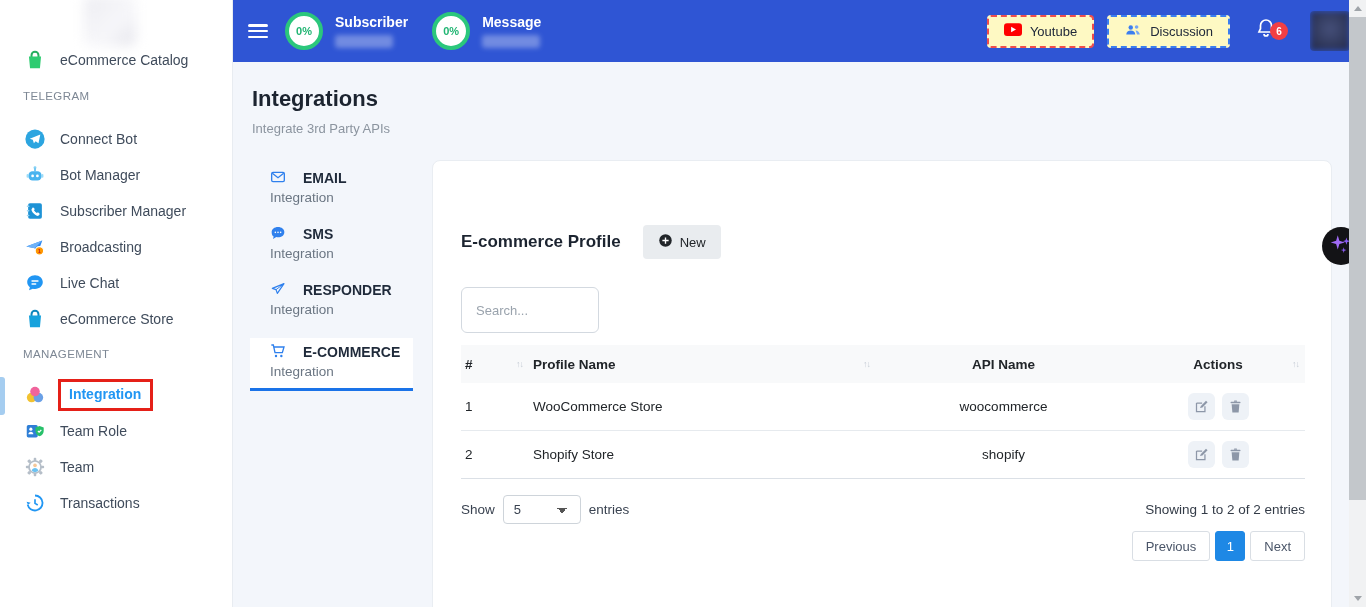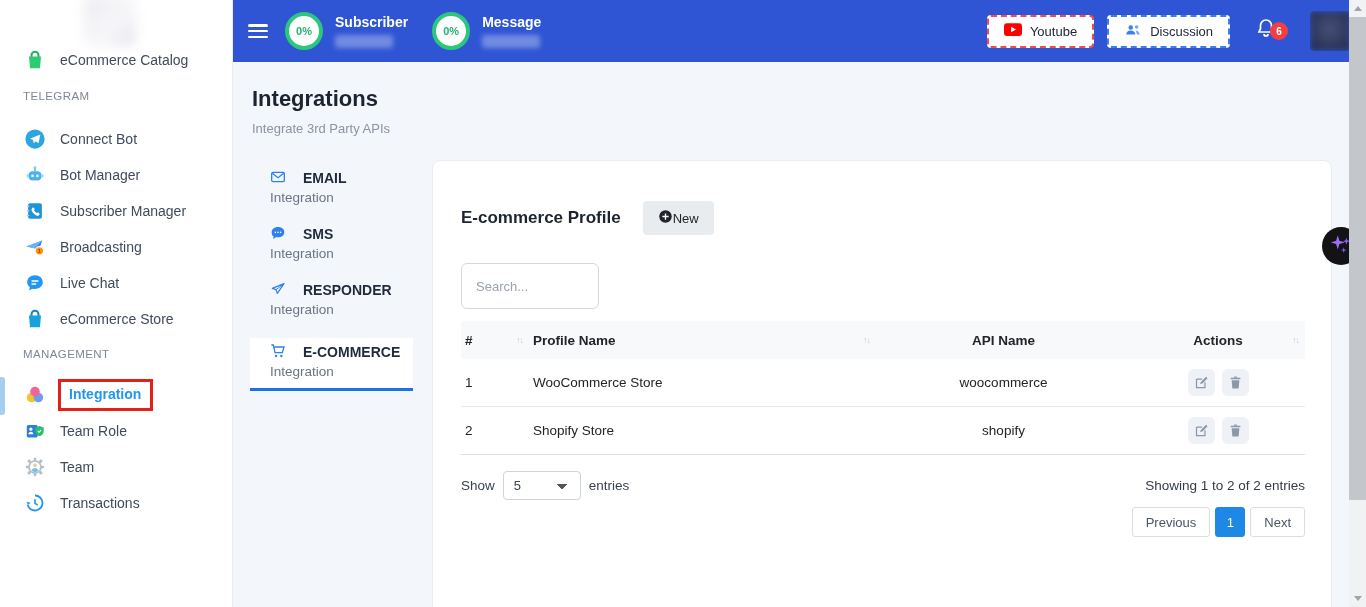--- a/index.html
+++ b/index.html
@@ -25,44 +25,44 @@
   .topbar { position:absolute; left:233px; top:0; width:1133px; height:62px; background:#2f55d4; display:flex; align-items:center; padding:0 16px 0 15px; z-index:2; }
   .hamburger { width:20px; height:14px; display:flex; flex-direction:column; justify-content:space-between; cursor:pointer; }
   .hamburger span { display:block; height:2.5px; background:#fff; border-radius:2px; }
   .stat { display:flex; align-items:center; margin-left:17px; }
   .stat + .stat { margin-left:24px; }
   .ring { width:38px; height:38px; border-radius:50%; border:4px solid #2bc77c; background:#fff; display:flex; align-items:center; justify-content:center; font-size:11px; font-weight:bold; color:#21b573; }
   .stat-txt { margin-left:12px; }
   .stat-lbl { font-size:14px; font-weight:bold; color:#fff; line-height:15px; }
   .stat-blur { width:58px; height:13px; margin-top:5px; background:rgba(255,255,255,.32); border-radius:3px; filter:blur(2.5px); }
   .tb-spacer { flex:1; }
-  .tb-btn { display:flex; align-items:center; gap:8px; height:33px; padding:0 15px; background:#ffffff; border-radius:4px; font-size:13px; color:#20293a; cursor:pointer;text-align:center; }
+  .tb-btn { display:flex; align-items:center; gap:8px; height:33px; padding:0 15px; background:#fef9c3; border-radius:4px; font-size:13px; color:#20293a; cursor:pointer;text-align:center; }
   .tb-btn.yt { border:2px dashed #ef4d4d; }
   .tb-btn.disc { border:2px dashed #3b7ef0; margin-left:13px; }
   .bell-wrap { position:relative; margin-left:24px; width:26px; height:30px; cursor:pointer; }
   .badge { position:absolute; right:-8px; top:6px; min-width:18px; height:18px; border-radius:50%; background:#f23f43; color:#fff; font-size:10px; font-weight:bold; display:flex; align-items:center; justify-content:center; }
   .avatar-wrap { margin-left:30px; width:40px; height:40px; border-radius:4px; overflow:hidden; cursor:pointer; }
   .avatar-blur { width:100%; height:100%; background:radial-gradient(circle at 50% 45%,#46507a,#2c3456 70%,#232a48); filter:blur(3px); }
 
   
   .content { position:absolute; left:233px; top:62px; width:1116px; height:545px; background:#f3f6fb; z-index:1; }
   .page-head { position:absolute; left:19px; top:24px; }
   .page-title { font-size:22px; font-weight:bold; color:#1c2430; }
   .page-sub { margin-top:9px; font-size:13px; color:#8b949f; }
 
   .subnav { position:absolute; left:17px; top:108px; width:163px; }
   .subnav-item { padding:0 0 0 20px; margin-bottom:20px; height:36px; cursor:pointer; }
   .subnav-item .t { display:flex; align-items:center; gap:17px; font-size:14px; font-weight:bold; color:#1f2a3a; height:16px; }
   .subnav-item .s { margin-top:4px; font-size:13.5px; color:#6b7683; }
   .subnav-item.active { background:#fff; border-bottom:3px solid #1a73e8; padding-top:6px; padding-bottom:8px; height:53px; margin-bottom:0; }
 
   .card { position:absolute; left:199px; top:98px; width:900px; height:540px; background:#fff; border:1px solid #e9edf2; border-radius:8px; padding:0 28px; }
-  .panel-head { margin-top:40px; display:flex; align-items:center; gap:22px; }
+  .panel-head { margin-top:64px; display:flex; align-items:center; gap:22px; }
   .panel-title { font-size:17px; font-weight:bold; color:#1c2430; }
-  .btn-new { display:flex; align-items:center; height:34px; padding:0 15px; background:#e9ecef; border:none; border-radius:4px; font-size:13px; color:#212529; cursor:pointer; font-family:inherit; }
+  .btn-new { display:flex; align-items:center; gap:7px; height:34px; padding:0 15px; background:#e9ecef; border:none; border-radius:4px; font-size:13px; color:#212529; cursor:pointer; font-family:inherit; }
   .search-input { margin-top:28px; width:138px; height:46px; border:1px solid #d3d9e0; border-radius:6px; padding:0 14px; font-size:13px; color:#3a4351; font-family:inherit; background:#fff; }
   .search-input::placeholder { color:#9aa3ad; }
 
   .tbl { margin-top:12px; width:844px; font-size:13.5px; color:#212529; }
   .trow { display:grid; grid-template-columns:68px 347px 255px 1fr; align-items:center; }
   .thead { height:38px; background:#f8f9fa; font-weight:bold; }
   .tbody-row { height:48px; border-bottom:1px solid #e6eaee; }
   .tbody-row:last-of-type { border-bottom:1px solid #dbe0e6; }
   .cell { padding-left:4px; position:relative; height:100%; display:flex; align-items:center; }
   .cell.center { justify-content:center; padding-left:0; }

